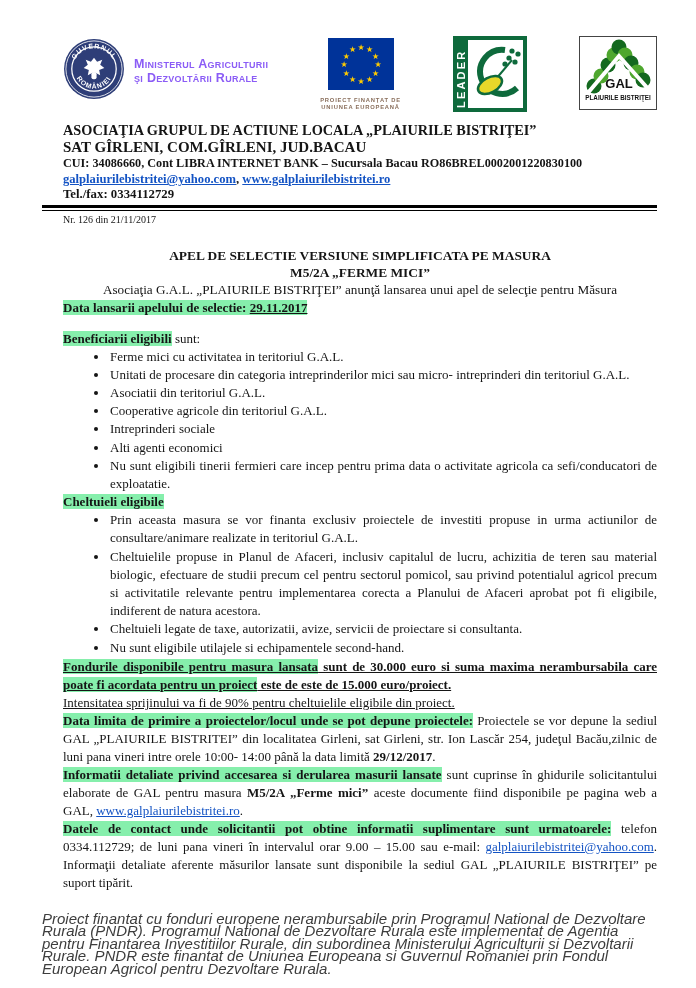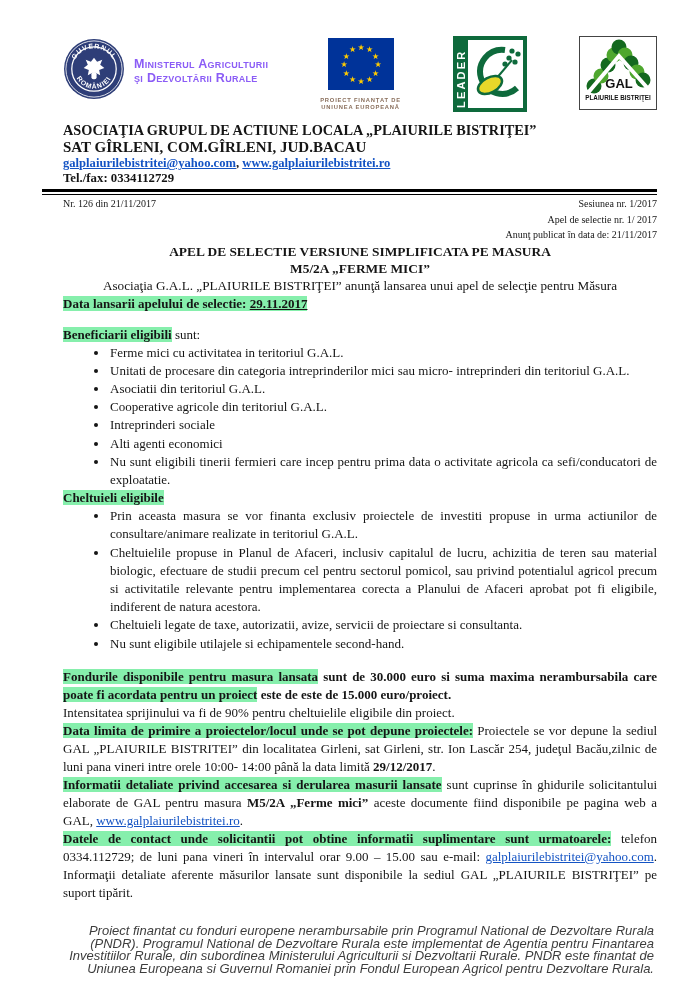--- a/index.html
+++ b/index.html
@@ -23,37 +23,37 @@
   .h3{font-size:12.2px;line-height:16px;}
   .h4{font-size:12.6px;line-height:16px;}
   .h5{font-size:12.8px;line-height:15px;}
   a.lnk{color:#1353c4;text-decoration:underline;cursor:pointer;}
   
   .rule{margin:3px 0 1px -21px;border-top:3px solid #000;border-bottom:1px solid #000;height:2px;}
   
   .meta{display:flex;justify-content:space-between;font-size:10px;line-height:15.5px;}
   .meta-right{text-align:right;}
   
-  .title{text-align:center;font-weight:bold;font-size:13.4px;line-height:17px;}
+  .title{text-align:center;margin-top:19px;font-weight:bold;font-size:13.4px;line-height:17px;}
   .subtitle{font-weight:normal;font-size:13.2px;line-height:18px;}
   
   p.body{font-size:13px;line-height:18px;margin:0;text-align:justify;}
   .b{font-weight:bold;}
   .u{text-decoration:underline;}
   .hl{background:#86efac;}
   .launch{margin-top:14px;}
   .sec{margin-top:13px;}
   ul.doc-list{margin:0;padding-left:46px;list-style:disc;}
   ul.doc-list li{font-size:13px;line-height:18.2px;text-align:justify;padding-left:1px;}
-  .mt-sm{margin-top:15px;}
+  .mt-sm{margin-top:1px;text-decoration:underline;}
   .mt-md{margin-top:12px;}
   .mt-lg{margin-top:14px;}
   
-  .footer{position:absolute;left:42px;right:42px;bottom:13px;text-align:right;
-    font-family:"Liberation Sans",sans-serif;font-style:italic;font-size:13px;
+  .footer{position:absolute;left:42px;right:42px;bottom:13px;text-align:left;
+    font-family:"Liberation Sans",sans-serif;font-style:italic;font-size:15px;
     line-height:12.5px;color:#3d3d3d;}
 </style>
 </head>
 <body>
 
 <div class="page">
 
   <div class="logos">
     <div class="gov">
       <span>
@@ -142,33 +142,29 @@
         </g>
         <text x="40" y="52" text-anchor="middle" font-size="13" font-weight="bold" font-family="Liberation Sans,sans-serif" fill="#111">GAL</text>
         <text x="39" y="64" text-anchor="middle" font-size="6.3" font-weight="bold" font-family="Liberation Sans,sans-serif" fill="#111">PLAIURILE BISTRIŢEI</text>
       </svg>
     </span>
   </div>
 
   <div class="org-header">
     <div class="h1">ASOCIAŢIA GRUPUL DE ACTIUNE LOCALA „PLAIURILE BISTRIŢEI”</div>
     <div class="h2">SAT GÎRLENI, COM.GÎRLENI, JUD.BACAU</div>
+    <div class="h3">CUI: 34086660, Cont LIBRA INTERNET BANK – Sucursala Bacau RO86BREL0002001220830100</div>
     <div class="h4"><a class="lnk">galplaiurilebistritei@yahoo.com</a><span>, </span><a class="lnk">www.galplaiurilebistritei.ro</a></div>
     <div class="h5">Tel./fax: 0334112729</div>
   </div>
 
   <div class="rule"></div>
 
   <div class="meta">
     <div>Nr. 126 din 21/11/2017</div>
-    <div class="meta-right">
-      <div>Sesiunea nr. 1/2017</div>
-      <div>Apel de selectie nr. 1/ 2017</div>
-      <div>Anunţ publicat în data de: 21/11/2017</div>
-    </div>
   </div>
 
   <div class="title">
     <div>APEL DE SELECTIE VERSIUNE SIMPLIFICATA PE MASURA</div>
     <div>M5/2A „FERME MICI”</div>
     <div class="subtitle">Asociaţia G.A.L. „PLAIURILE BISTRIŢEI” anunţă lansarea unui apel de selecţie pentru Măsura</div>
   </div>
 
   <p class="body launch"><span class="b hl"><span>Data lansarii apelului de selectie: </span><span class="u">29.11.2017</span></span></p>
 

